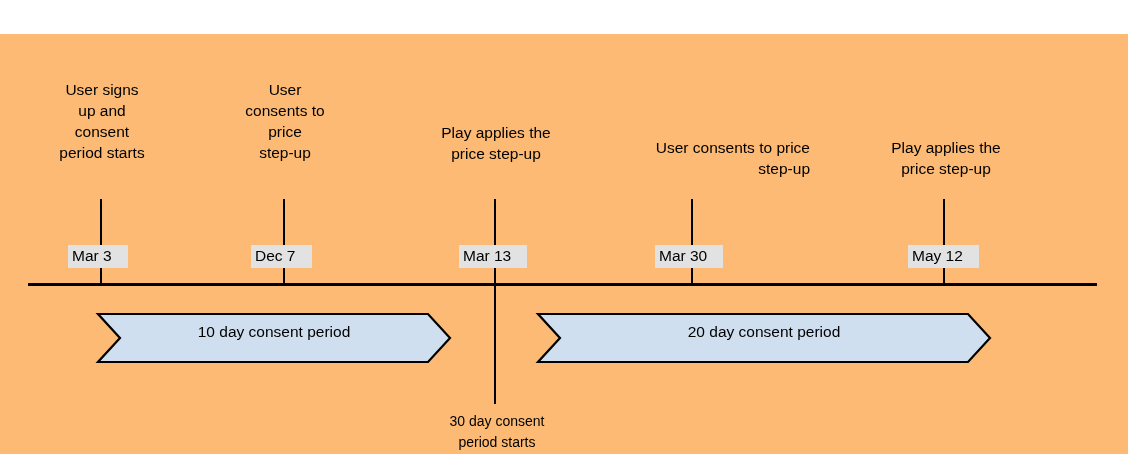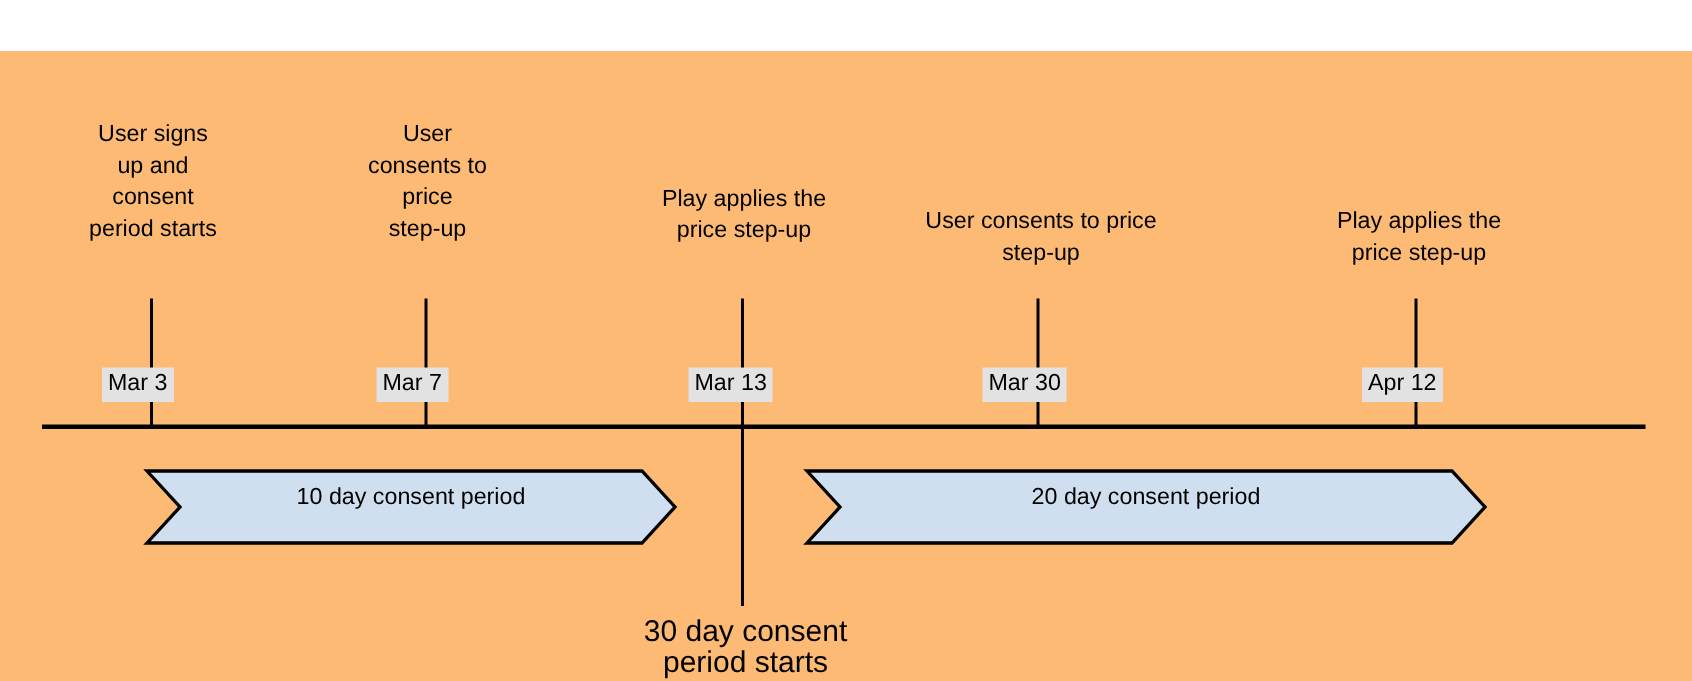--- a/index.html
+++ b/index.html
@@ -45,30 +45,30 @@
     line-height: 21px;
     color: #000000;
     white-space: pre-line;
   }
   .date-chip {
     position: absolute;
     font-size: 15.5px;
     line-height: 20px;
     color: #000000;
     background: #e2e2e2;
-    padding: 1px 4px 2px 4px;
+    padding: 1px 16px 2px 4px;
     white-space: nowrap;
     text-align: center;
   }
 
   
   .below-note {
     position: absolute;
     text-align: center;
-    font-size: 20px;
+    font-size: 14px;
     line-height: 21px;
     white-space: pre-line;
     color: #000000;
   }
 
   
   .period-banner {
     position: absolute;
     height: 48px;
   }
@@ -104,33 +104,33 @@
       <div class="event-label" style="left: 22px; top: 45px; width: 160px;">User signs
 up and
 consent
 period starts</div>
       <div class="date-chip" style="left: 68px; top: 211px;">Mar 3</div>
       <div class="tick" style="left: 283px; top: 165px; height: 86px;"></div>
       <div class="event-label" style="left: 214px; top: 45px; width: 142px;">User
 consents to
 price
 step-up</div>
-      <div class="date-chip" style="left: 251px; top: 211px;">Mar 7</div>
+      <div class="date-chip" style="left: 251px; top: 211px;">Dec 7</div>
       <div class="tick" style="left: 494px; top: 165px; height: 86px;"></div>
       <div class="event-label" style="left: 407px; top: 88px; width: 178px;">Play applies the
 price step-up</div>
       <div class="date-chip" style="left: 459px; top: 211px; text-align: center;">Mar 13</div>
       <div class="tick" style="left: 691px; top: 165px; height: 86px;"></div>
-      <div class="event-label" style="left: 578px; top: 103px; width: 232px;">User consents to price
+      <div class="event-label" style="left: 578px; top: 103px; width: 232px; text-align: right;">User consents to price
 step-up</div>
       <div class="date-chip" style="left: 655px; top: 211px; text-align: right;">Mar 30</div>
       <div class="tick" style="left: 943px; top: 165px; height: 86px;"></div>
       <div class="event-label" style="left: 857px; top: 103px; width: 178px;">Play applies the
 price step-up</div>
-      <div class="date-chip" style="left: 908px; top: 211px;">Apr 12</div>
+      <div class="date-chip" style="left: 908px; top: 211px;">May 12</div>
     </div>
   <div id="periods-layer">
       <div class="period-banner" style="left: 98px; top: 280px; width: 352px;">
         <svg viewBox="0 0 352 36" preserveAspectRatio="none">
           <polygon points="0,0 330,0 352,18 330,36 0,36 22,18" fill="#cfdfef" stroke="#000000" stroke-width="2.2" stroke-linejoin="miter" vector-effect="non-scaling-stroke"></polygon>
         </svg>
         <div class="banner-text">10 day consent period</div>
       </div>
       <div class="period-banner" style="left: 538px; top: 280px; width: 452px;">
         <svg viewBox="0 0 452 36" preserveAspectRatio="none">

